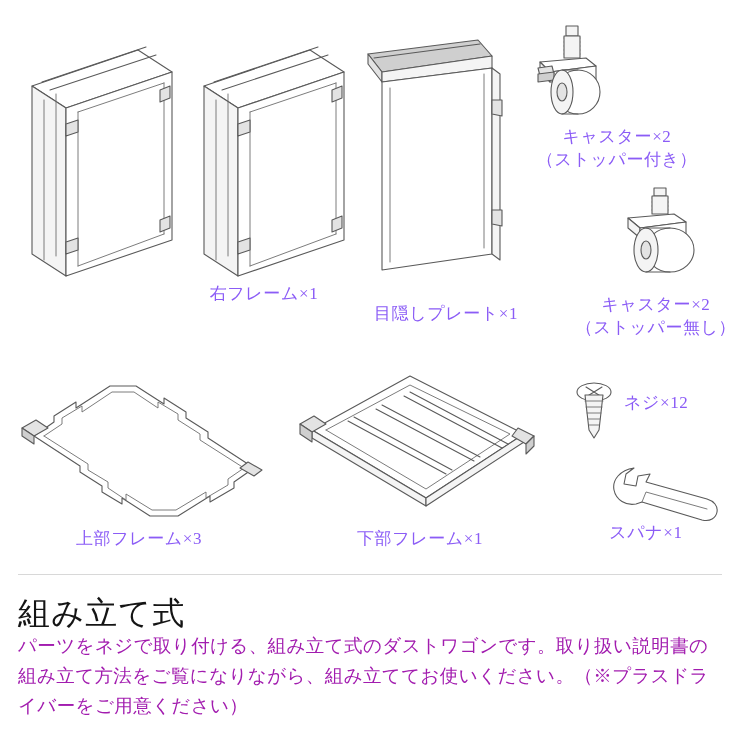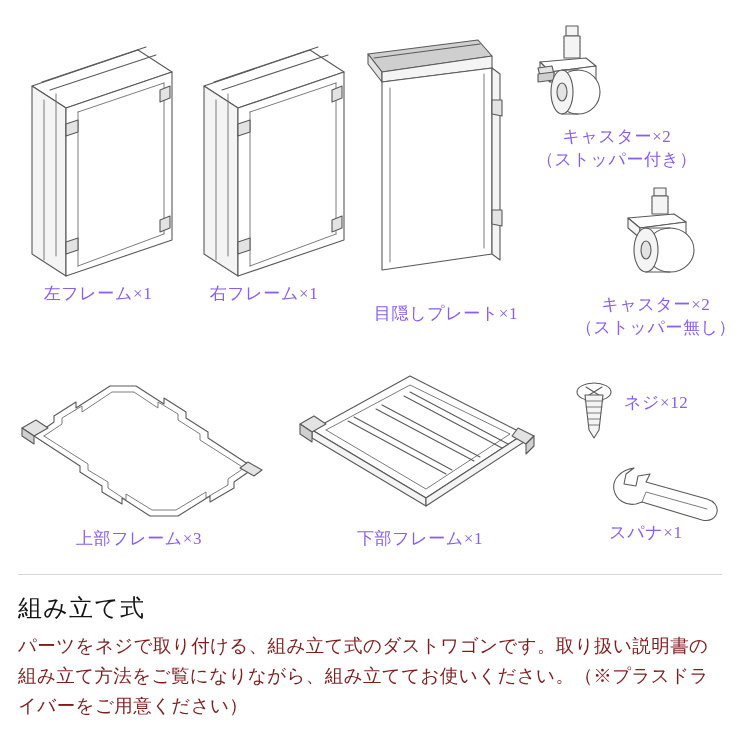--- a/index.html
+++ b/index.html
@@ -79,30 +79,30 @@
   }
   .divider {
     position: absolute;
     left: 18px;
     right: 18px;
     height: 1px;
     background: #d8d8d8;
   }
   .section-title {
     position: absolute;
-    font-size: 24px;
+    font-size: 32px;
     letter-spacing: 1.2px;
     color: #141414;
   }
   .body-text {
     position: absolute;
     font-size: 18.5px;
     line-height: 1.62;
     letter-spacing: 0.4px;
-    color: #7f1d1d;
+    color: #a21caf;
     white-space: pre-line;
   }
 </style>
 </head>
 <body>
 
 <div class="page">
 
   <div class="part" style="left:20px; top:28px;">
     <svg width="160" height="250" viewBox="0 0 160 250">
@@ -120,21 +120,20 @@
 
       <polyline class="ln" points="22,54 126,19"></polyline>
       <polyline class="ln" points="30,62 136,27"></polyline>
 
       <polygon class="fill-md" points="46,96 58,92 58,104 46,108"></polygon>
       <polygon class="fill-md" points="46,214 58,210 58,222 46,226"></polygon>
       <polygon class="fill-md" points="140,62 150,58 150,70 140,74"></polygon>
       <polygon class="fill-md" points="140,192 150,188 150,200 140,204"></polygon>
     </svg>
   </div>
-  <div class="caption" style="left:8px; top:283px; width:180px;">左フレーム×1</div>
 
   <div class="part" style="left:192px; top:28px;">
     <svg width="160" height="250" viewBox="0 0 160 250">
       <polygon class="fill-white" points="12,58 118,22 152,44 46,80"></polygon>
       <polygon class="fill-lt" points="12,58 46,80 46,248 12,226"></polygon>
       <polygon class="fill-white" points="46,80 152,44 152,212 46,248"></polygon>
       <polyline class="ln-thin" points="24,72 24,232"></polyline>
       <polyline class="ln-thin" points="36,66 36,228"></polyline>
       <polyline class="ln-thin" points="58,84 58,238"></polyline>
       <polyline class="ln-thin" points="58,84 144,55"></polyline>

